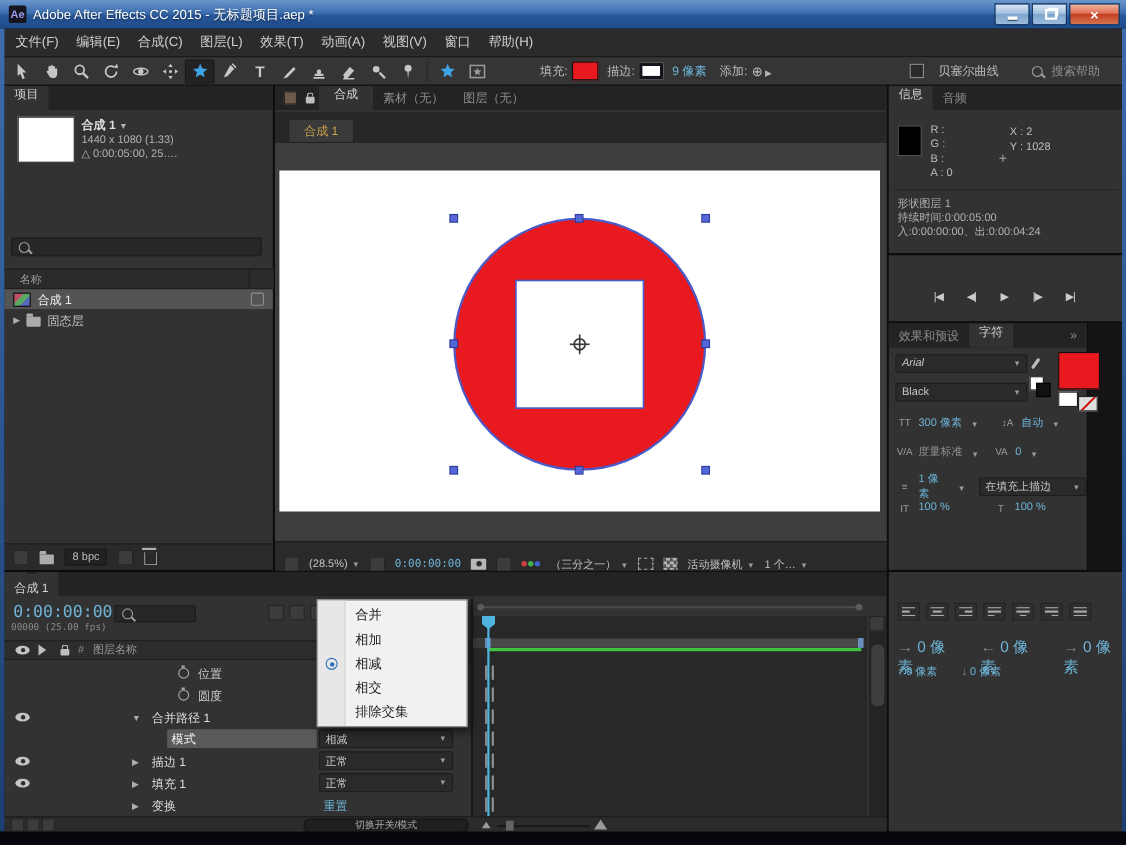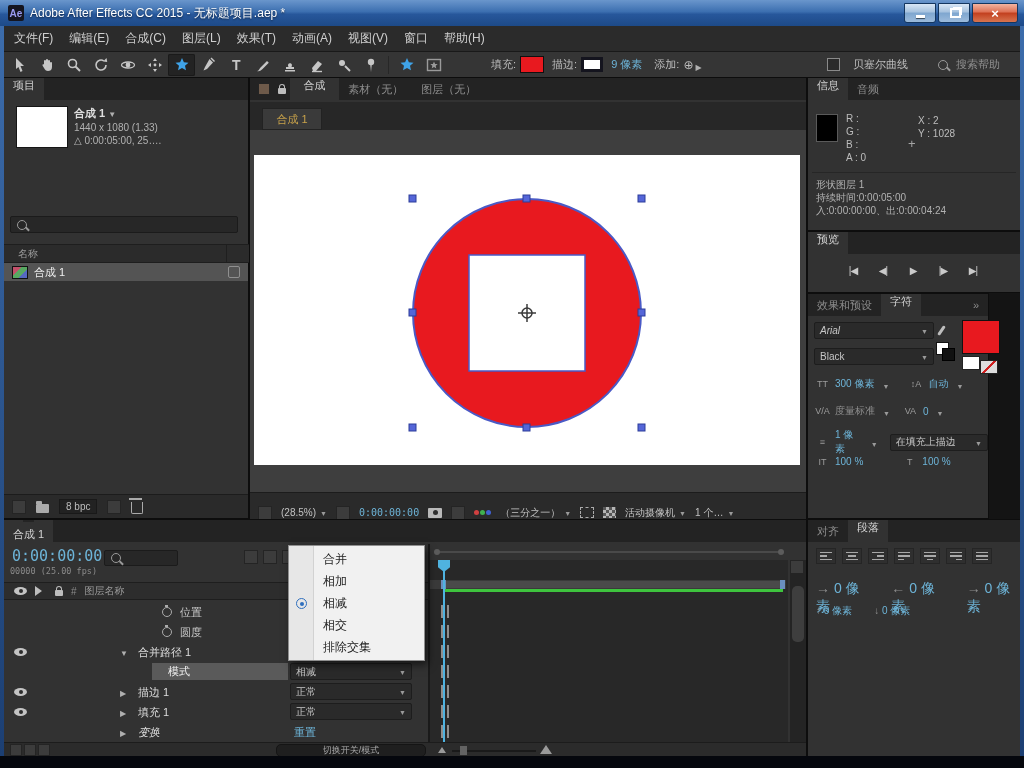--- a/index.html
+++ b/index.html
@@ -289,20 +289,25 @@
     </div>
     <div class="colhead" style="left:0;top:166px;width:244px;height:17px;padding-left:14px;">
       <span>名称</span>
       <span style="position:absolute;left:222px;top:0;bottom:0;width:1px;background:#1f1f1f;"></span>
     </div>
     <div class="tree-row sel" style="left:0;top:185px;width:244px;height:18px;">
       <span class="comp-ico"></span>
       <span>合成 1</span>
       <span style="position:absolute;right:8px;width:10px;height:10px;border:1.5px solid #8f8f8f;border-radius:2px;"></span>
     </div>
+    <div class="tree-row" style="left:0;top:204px;width:244px;height:18px;">
+      <span class="car-r"></span>
+      <span class="icon-folder"></span>
+      <span>固态层</span>
+    </div>
     <div class="pbottom" style="left:0;top:416px;width:244px;height:24px;">
       <span class="mini-sq"></span>
       <span class="icon-folder"></span>
       <span class="bpc-box">8 bpc</span>
       <span class="mini-sq"></span>
       <span class="icon-trash"></span>
     </div>
   </div>
 
   <div class="panel" style="left:250px;top:78px;width:556px;height:440px;">
@@ -395,26 +400,20 @@
       <div>Y : 1028</div>
     </div>
     <div class="abs" style="left:100px;top:58px;font-size:13px;color:#a5a5a5;">+</div>
     <div class="abs" style="left:4px;top:94px;width:204px;height:1px;background:#262626;"></div>
     <div class="abs" style="left:8px;top:100px;font-size:10px;color:#b2b2b2;">形状图层 1</div>
     <div class="abs" style="left:8px;top:113px;font-size:10px;color:#b2b2b2;">持续时间:0:00:05:00</div>
     <div class="abs" style="left:8px;top:126px;font-size:10px;color:#b2b2b2;">入:0:00:00:00、出:0:00:04:24</div>
   </div>
 
   <div class="panel" style="left:808px;top:232px;width:212px;height:60px;">
-    <div class="phead">
-      <div class="ptab on">
-          <span>预览</span>
-          <span class="pm"></span>
-        </div>
-    </div>
     <div class="abs" style="left:34px;top:30px;display:flex;gap:8px;">
       <span class="tp-btn">|◀</span>
       <span class="tp-btn">◀|</span>
       <span class="tp-btn">▶</span>
       <span class="tp-btn">|▶</span>
       <span class="tp-btn">▶|</span>
     </div>
   </div>
 
   <div class="panel" style="left:808px;top:294px;width:180px;height:224px;">
@@ -482,29 +481,20 @@
     </div>
     <div class="crow" style="left:6px;top:201px;margin-top:45px;">
       <span class="cicon">Aa</span>
       <span class="cval cyan">0 像素</span>
       <span class="cicon" style="margin-left:28px;">あ</span>
       <span class="cval cyan">0 %</span>
     </div>
   </div>
 
   <div class="panel" style="left:808px;top:520px;width:212px;height:236px;">
-    <div class="phead">
-      <div class="ptab">
-          <span>对齐</span>
-        </div>
-      <div class="ptab on">
-          <span>段落</span>
-          <span class="pm"></span>
-        </div>
-    </div>
     <div class="abs" style="left:8px;top:28px;display:flex;gap:6px;">
       <div class="al-btn">
           <i style="width:100%"></i>
           <i style="width:60%"></i>
           <i style="width:100%"></i>
         </div>
       <div class="al-btn" style="align-items:center;">
           <i style="width:100%"></i>
           <i style="width:60%;margin:0 auto;"></i>
           <i style="width:100%"></i>
@@ -580,21 +570,21 @@
     <div class="tl-row" style="left:0;top:102px;width:424px;height:20px;">
       <span class="icon-stopwatch" style="position:absolute;left:158px;"></span>
       <span style="position:absolute;left:176px;">圆度</span>
     </div>
     <div class="tl-row" style="left:0;top:122px;width:424px;height:20px;">
       <span class="icon-eye" style="position:absolute;left:10px;"></span>
       <span class="car-d" style="position:absolute;left:116px;"></span>
       <span style="position:absolute;left:134px;color:#dedede;">合并路径 1</span>
     </div>
     <div class="tl-row" style="left:0;top:142px;width:424px;height:20px;">
-      <span style="position:absolute;left:148px;top:1px;width:136px;height:17px;background:#5a5a5a;color:#f2f2f2;display:flex;align-items:center;padding-left:16px;box-sizing:border-box;">模式</span>
+      <span style="position:absolute;left:148px;top:1px;width:136px;height:17px;background:#5a5a5a;color:#f2f2f2;display:flex;align-items:center;padding-left:4px;box-sizing:border-box;">模式</span>
       <div class="dd tl-dd" style="left:286px;top:1px;">
           <span>相减</span>
           <span class="arr"></span>
         </div>
     </div>
     <div class="tl-row" style="left:0;top:162px;width:424px;height:20px;">
       <span class="icon-eye" style="position:absolute;left:10px;"></span>
       <span class="car-r" style="position:absolute;left:116px;"></span>
       <span style="position:absolute;left:134px;color:#dedede;">描边 1</span>
       <div class="dd tl-dd" style="left:286px;top:1px;">
@@ -606,21 +596,21 @@
       <span class="icon-eye" style="position:absolute;left:10px;"></span>
       <span class="car-r" style="position:absolute;left:116px;"></span>
       <span style="position:absolute;left:134px;color:#dedede;">填充 1</span>
       <div class="dd tl-dd" style="left:286px;top:1px;">
           <span>正常</span>
           <span class="arr"></span>
         </div>
     </div>
     <div class="tl-row" style="left:0;top:202px;width:424px;height:20px;">
       <span class="car-r" style="position:absolute;left:116px;"></span>
-      <span style="position:absolute;left:134px;color:#dedede;font-style:italic;">变换</span>
+      <span style="position:absolute;left:134px;color:#dedede;">变换</span>
       <span class="cyan" style="position:absolute;left:290px;font-size:11px;">重置</span>
     </div>
 
     <div class="abs" style="left:424px;top:24px;width:2px;height:198px;background:#1a1a1a;"></div>
 
     <div class="abs" style="left:426px;top:40px;width:358px;height:182px;background:#282828;"></div>
     <div class="abs" style="left:426px;top:28px;width:358px;height:8px;">
       <span style="position:absolute;left:6px;right:6px;top:3px;height:2px;background:#4a4a4a;"></span>
       <span style="position:absolute;left:4px;top:1px;width:6px;height:6px;background:#5c5c5c;border-radius:50%;"></span>
       <span style="position:absolute;right:4px;top:1px;width:6px;height:6px;background:#5c5c5c;border-radius:50%;"></span>

